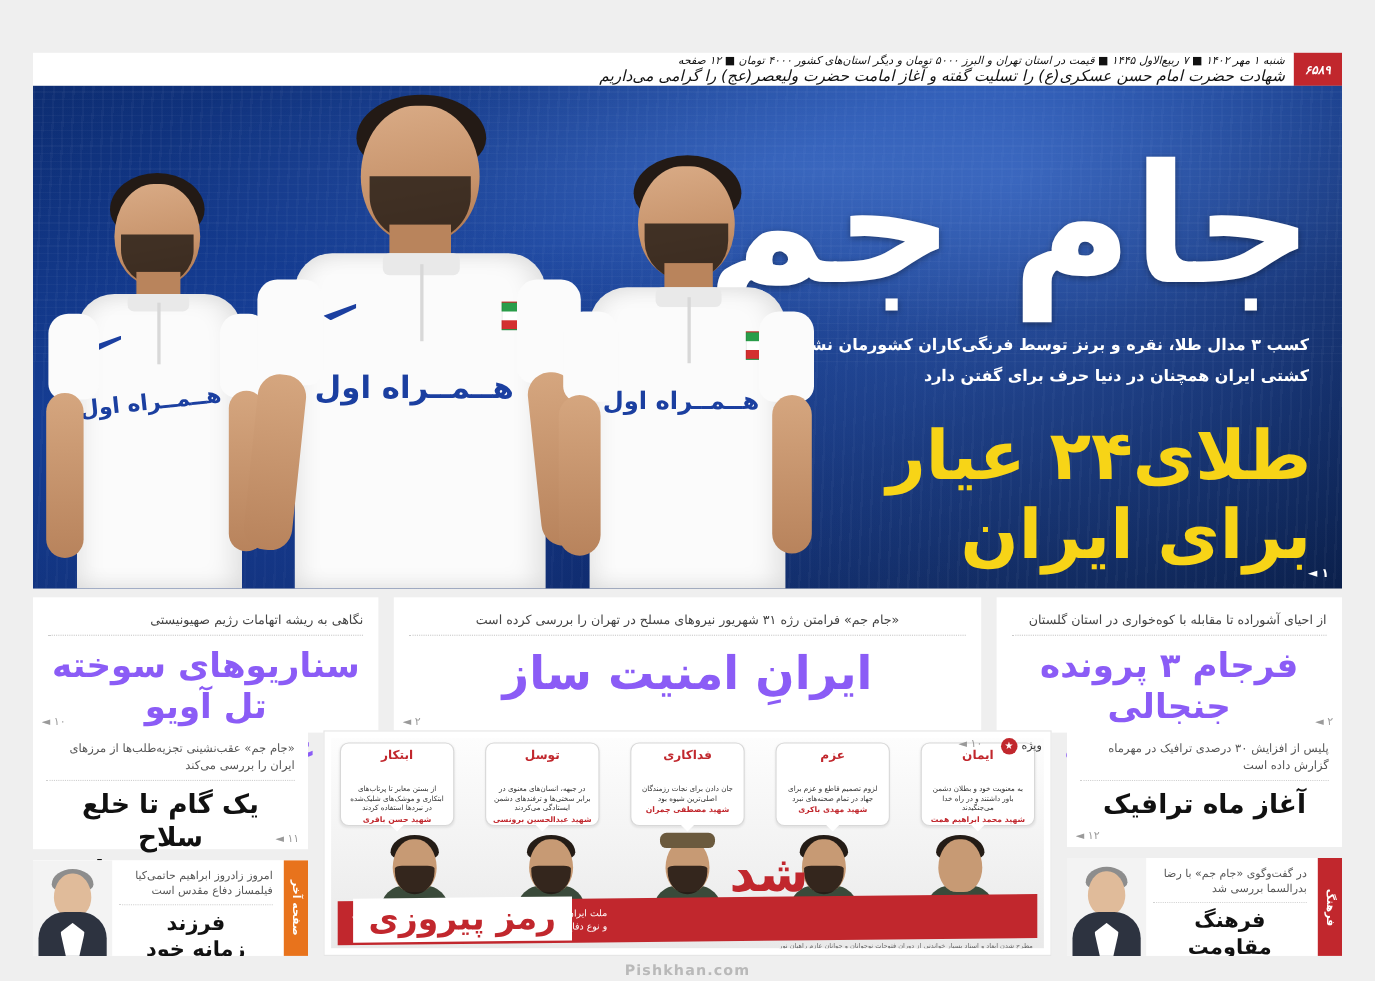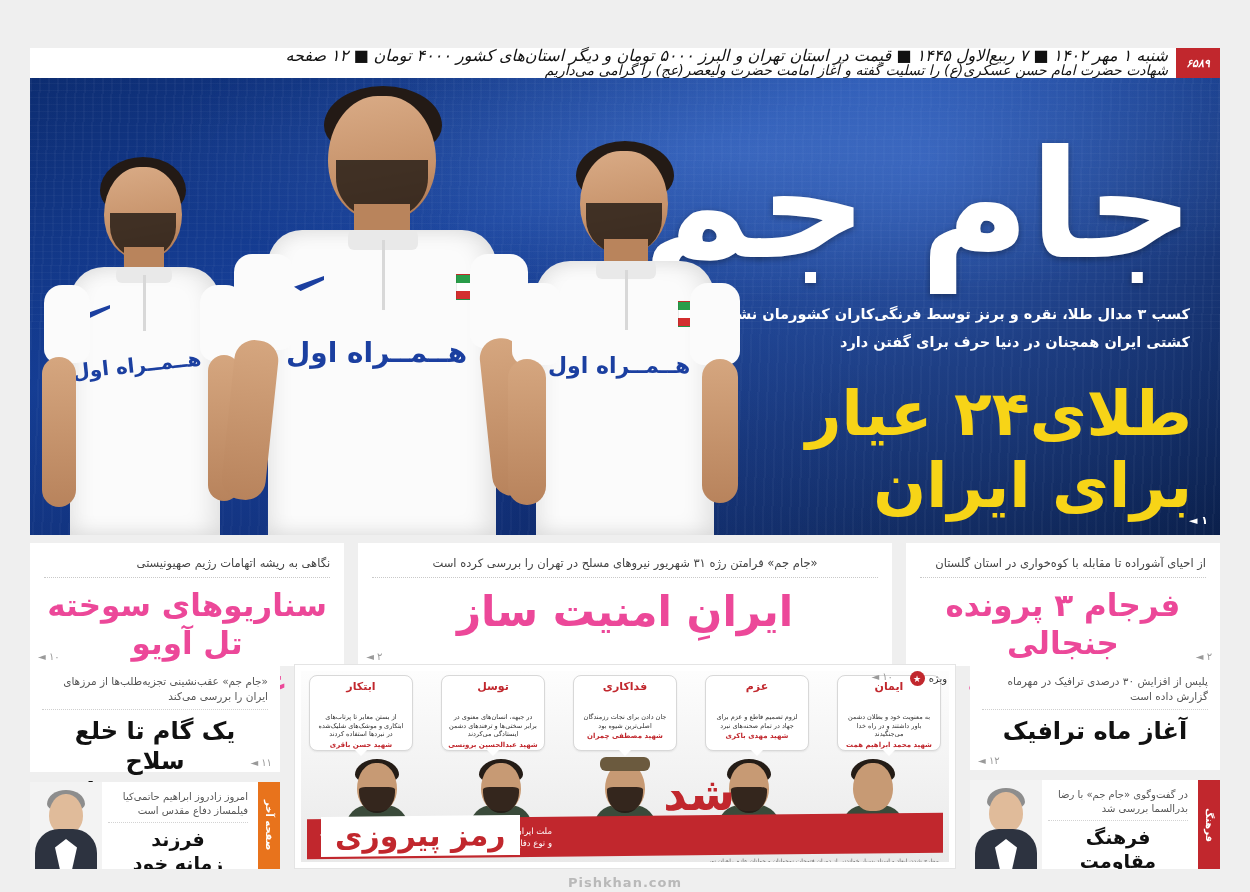--- a/index.html
+++ b/index.html
@@ -40,21 +40,21 @@
   }
   .masthead-lines {
     flex: 1;
     display: flex;
     flex-direction: column;
     justify-content: center;
     padding-right: 8px;
     background: #fff;
   }
   .masthead-line1 {
-    font-size: 16px;
+    font-size: 10px;
     color: #111;
     text-align: right;
     line-height: 14px;
     white-space: nowrap;
   }
   .masthead-line2 {
     font-size: 14px;
     color: #111;
     text-align: right;
     line-height: 14px;
@@ -245,21 +245,21 @@
     border-bottom: 1px dotted #c9c9c9;
     padding-bottom: 6px;
     margin-bottom: 8px;
     white-space: nowrap;
     overflow: hidden;
   }
   .over-title.center { text-align: center; }
   .big-title {
     font-size: 31px;
     font-weight: 900;
-    color: #ec4899;
+    color: #8b5cf6;
     text-align: center;
     direction: rtl;
     line-height: 38px;
   }
   .big-title.lg { font-size: 42px; line-height: 52px; }
   .pagenum {
     position: absolute;
     bottom: 4px;
     font-size: 10px;
     color: #9a9a9a;

